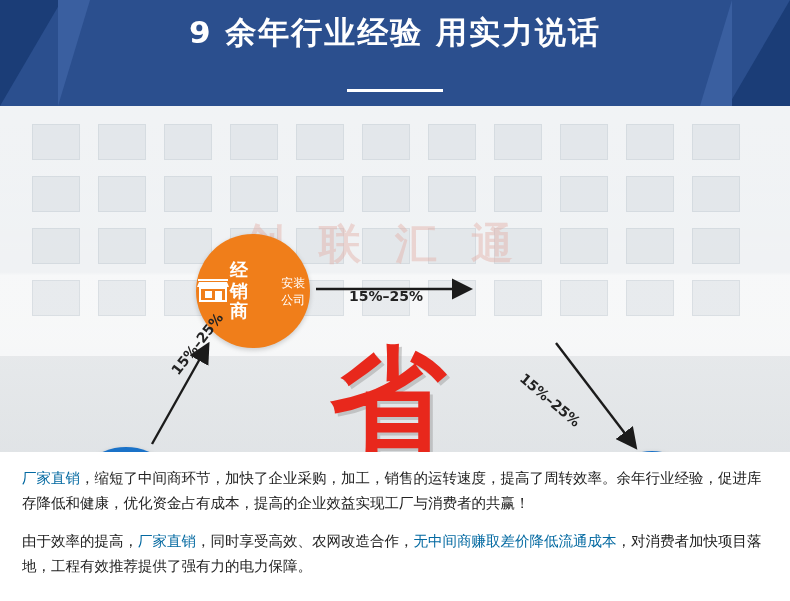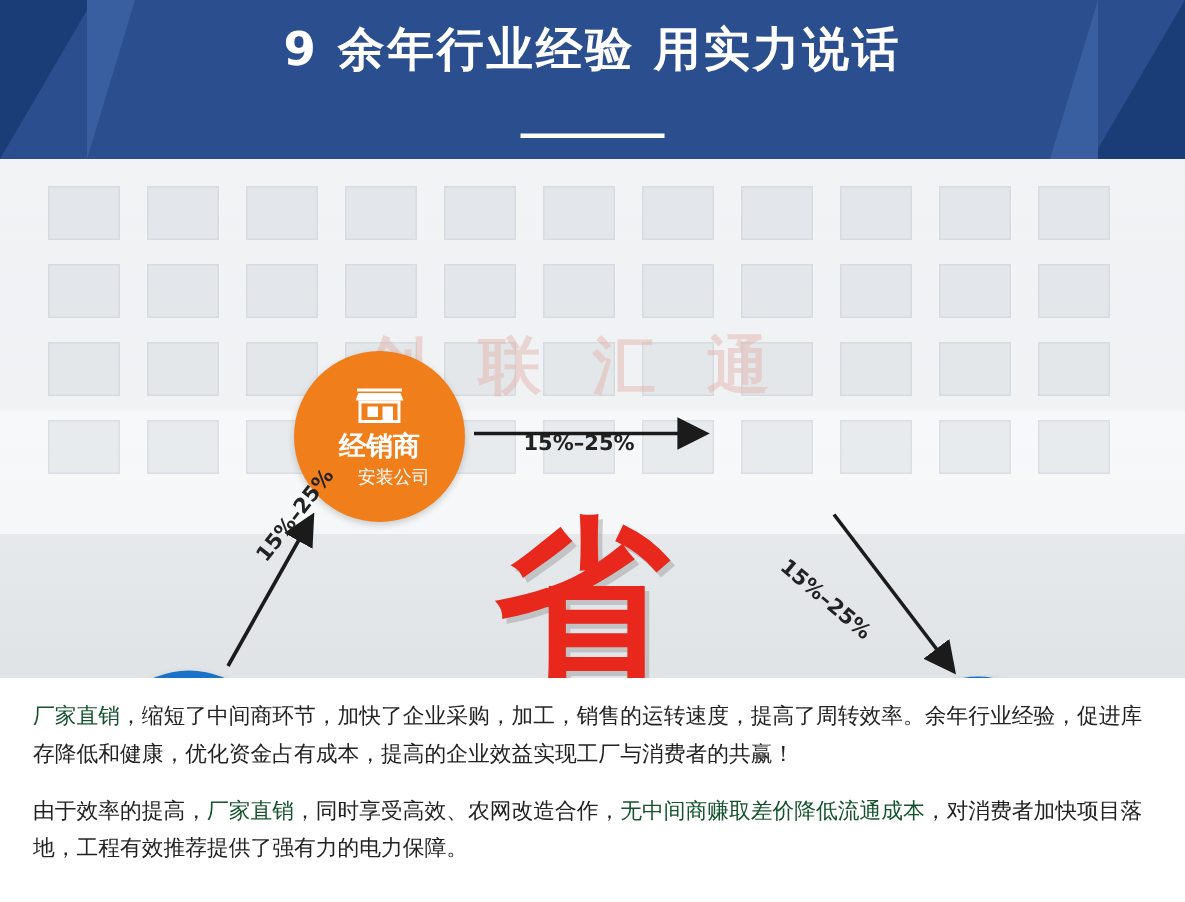--- a/index.html
+++ b/index.html
@@ -82,21 +82,21 @@
   .bg-watermark {
     position:absolute; top:110px; left:0; width:790px; text-align:center;
     font-size:42px; font-weight:bold; color:#e3b0a8; opacity:.45;
     letter-spacing: 34px;
     font-family:"DejaVu Sans","Liberation Sans",sans-serif;
   }
 
   .node {
     position:absolute;
     border-radius:50%;
-    display:flex; flex-direction:column; align-items:center; justify-content:center;
+    display:flex; flex-direction:row; align-items:center; justify-content:center;
     color:#fff; 
     font-family:"DejaVu Sans","Liberation Sans",sans-serif;
     box-shadow: 0 2px 5px rgba(0,0,0,.18);
   }
   .node .ico { margin-bottom:2px; line-height:1; }
   .node .n-title { font-size:18px; font-weight:bold; line-height:1.15; }
   .node .n-sub { font-size:12px; margin-top:2px;margin-left:19px; }
 
   #node-dealer { left:196px; top:128px; width:114px; height:114px; background:#f07e1a; }
   #node-power  { left:471px; top:138px; width:94px;  height:94px;  background:#f07e1a; }
@@ -123,21 +123,21 @@
 
   
   .textblock {
     position:relative;
     width:790px; height:149px;
     background:#ffffff;
     padding:14px 22px 0 22px;
     font-family:"DejaVu Sans","Liberation Sans",sans-serif;
   }
   .para { font-size:14.5px; line-height:1.75; color:#222; margin:0 0 12px 0; }
-  .red { color:#14532d; }
+  .red { color:#0369a1; }
 </style>
 </head>
 <body>
 
 <div class="page">
 
   <div class="header">
     <div class="diag-left"></div>
     <div class="diag-left2"></div>
     <div class="diag-right"></div>

